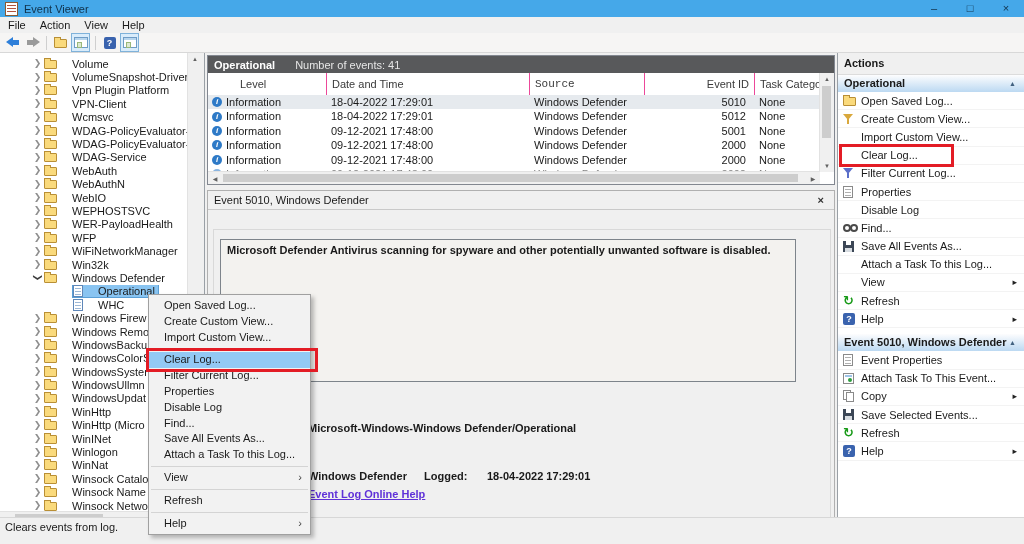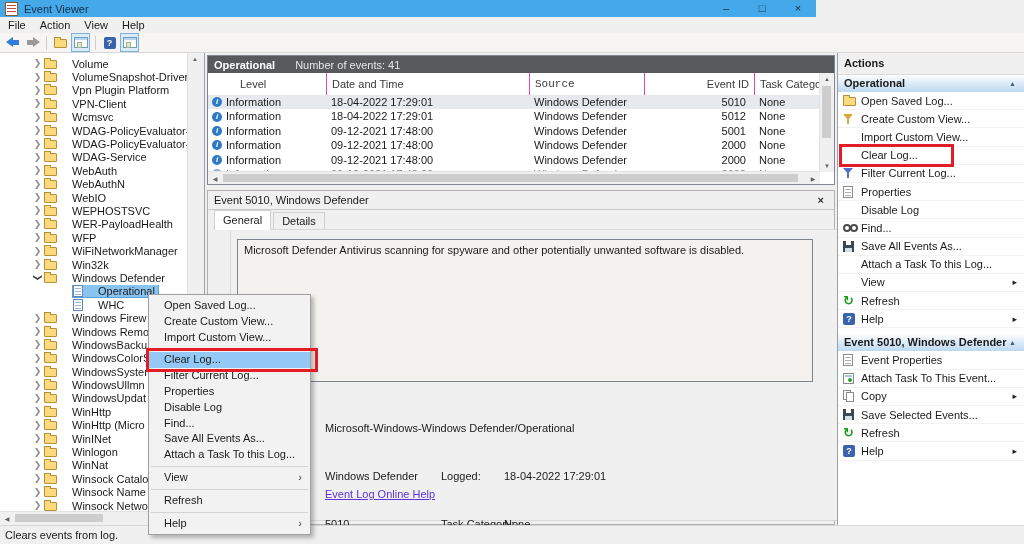--- a/index.html
+++ b/index.html
@@ -1,20 +1,20 @@
 <!DOCTYPE html>
 <html><head>
 <meta charset="utf-8">
 <style>
   html,body{margin:0;padding:0;background:#c8c8c8;}
   #app{position:relative;width:1024px;height:544px;background:#f0f0f0;overflow:hidden;
        font-family:"Liberation Sans","DejaVu Sans",sans-serif;font-size:11px;color:#1a1a1a;
        -webkit-font-smoothing:antialiased;}
   
-  .titlebar{position:absolute;left:0;top:0;width:816px;height:17px;background:#45a8e9;
+  .titlebar{position:absolute;left:0;top:0;width:1024px;height:17px;background:#45a8e9;
             display:flex;align-items:center;padding-left:5px;box-sizing:border-box;}
   .appicon{width:11px;height:12px;background:#fff;border:1px solid #8a5a34;position:relative;margin-right:6px;}
   .appicon::after{content:'';position:absolute;left:1px;right:1px;top:2px;height:7px;
      background:repeating-linear-gradient(to bottom,#b3543e 0,#b3543e 1px,transparent 1px,transparent 3px);}
   .wtitle{color:#10314a;font-size:11px;}
   .wctl{margin-left:auto;display:flex;height:100%;align-items:center;}
   .wbtn{width:36px;text-align:center;color:#13334c;font-size:11px;line-height:17px;}
   
   .menubar{position:absolute;left:0;top:17px;width:1024px;height:16px;background:#f0f0f0;
            display:flex;align-items:center;padding-left:8px;box-sizing:border-box;}
@@ -100,21 +100,21 @@
   .ev-vs{position:absolute;top:17px;right:0;width:14px;bottom:12px;background:#f0f0f0;border-left:1px solid #e2e2e2;}
   .ev-hs{position:absolute;left:0;right:14px;bottom:0;height:12px;background:#f0f0f0;border-top:1px solid #e2e2e2;}
   
   .detail-panel{position:absolute;left:207px;top:190px;width:628px;height:335px;background:#f0f0f0;
       border:1px solid #b0b0b0;box-sizing:border-box;}
   .dp-header{height:18px;line-height:18px;padding-left:6px;border-bottom:1px solid #c9c9c9;position:relative;}
   .dp-close{position:absolute;right:10px;top:0;font-weight:bold;color:#333;}
   .tabs{position:absolute;left:6px;top:19px;height:20px;display:flex;align-items:flex-end;}
   .tab{height:17px;line-height:17px;padding:0 8px;border:1px solid #d0d0d0;border-bottom:none;background:#f0f0f0;margin-right:2px;}
   .tab.active{background:#fff;height:19px;line-height:19px;position:relative;z-index:2;}
-  .dp-content{position:absolute;left:22px;top:38px;width:616px;height:290px;border:1px solid #d9d9d9;background:#f0f0f0;}
+  .dp-content{position:absolute;left:5px;top:38px;width:616px;height:290px;border:1px solid #d9d9d9;background:#f0f0f0;font-weight:bold;}
   .msgbox{position:absolute;left:6px;top:9px;width:576px;height:143px;background:#f3f2ef;border:1px solid #7d848b;
       padding:4px 6px;box-sizing:border-box;}
   #fields{position:absolute;left:0;top:158px;right:0;}
   .frow{position:relative;height:16.2px;line-height:16.2px;margin-top:32px;}
   .fv1{position:absolute;left:94px;white-space:nowrap;}
   .fl2{position:absolute;left:210px;white-space:nowrap;}
   .fv2{position:absolute;left:273px;white-space:nowrap;}
   .link{position:absolute;left:94px;top:258px;color:#5f31d8;text-decoration:underline;}
   
   .actions-panel{position:absolute;left:837px;top:53px;width:187px;height:472px;background:#fff;
@@ -131,21 +131,21 @@
   
   .ctxmenu{position:absolute;left:148px;top:294px;width:163px;background:#f2f2f2;border:1px solid #a0a0a0;
       box-shadow:3px 3px 4px rgba(0,0,0,.25);padding:3px 0;z-index:50;box-sizing:border-box;}
   .cmi{height:15.8px;line-height:15.8px;padding-left:15px;position:relative;white-space:nowrap;}
   .cmi.hl{background:#93c9f4;}
   .cmi .cm-sub{position:absolute;right:8px;top:0;color:#444;}
   .cmsep{height:1px;background:#d4d4d4;margin:3px 2px;}
   .redbox{position:absolute;left:-3px;right:-8px;top:-4px;bottom:-4px;border:3px solid #e31c25;pointer-events:none;z-index:60;}
   .redbox2{position:absolute;left:1px;width:109px;top:-3px;bottom:-3px;border:3px solid #e31c25;pointer-events:none;z-index:10;}
   
-  .statusbar{position:absolute;left:0;bottom:0;width:1024px;height:19px;background:#f0f0f0;
+  .statusbar{position:absolute;left:0;bottom:8px;width:1024px;height:19px;background:#f0f0f0;
       border-top:1px solid #d7d7d7;line-height:18px;padding-left:5px;box-sizing:border-box;}
 </style>
 </head>
 <body>
 
 <div id="app">
   <div class="titlebar">
     <span class="appicon"></span>
     <span class="wtitle">Event Viewer</span>
     <span class="wctl" id="wctl">
@@ -518,24 +518,20 @@
       <span class="thumb" style="left:15px;top:2px;width:575px;height:8px;"></span>
       <span class="sarr" style="top:3px;right:0;">▶</span>
     </div>
   </div>
 
   <div class="detail-panel">
     <div class="dp-header">
       <span>Event 5010, Windows Defender</span>
       <span class="dp-close">×</span>
     </div>
-    <div class="tabs" id="tabs">
-        <span class="tab active">General</span>
-        <span class="tab">Details</span>
-      </div>
     <div class="dp-content">
       <div class="msgbox">Microsoft Defender Antivirus scanning for spyware and other potentially unwanted software is disabled.</div>
       <div id="fields">
           <div class="frow">
             <span class="fv1">Microsoft-Windows-Windows Defender/Operational</span>
           </div>
           <div class="frow">
             <span class="fv1">Windows Defender</span>
             <span class="fl2">Logged:</span>
             <span class="fv2">18-04-2022 17:29:01</span>

